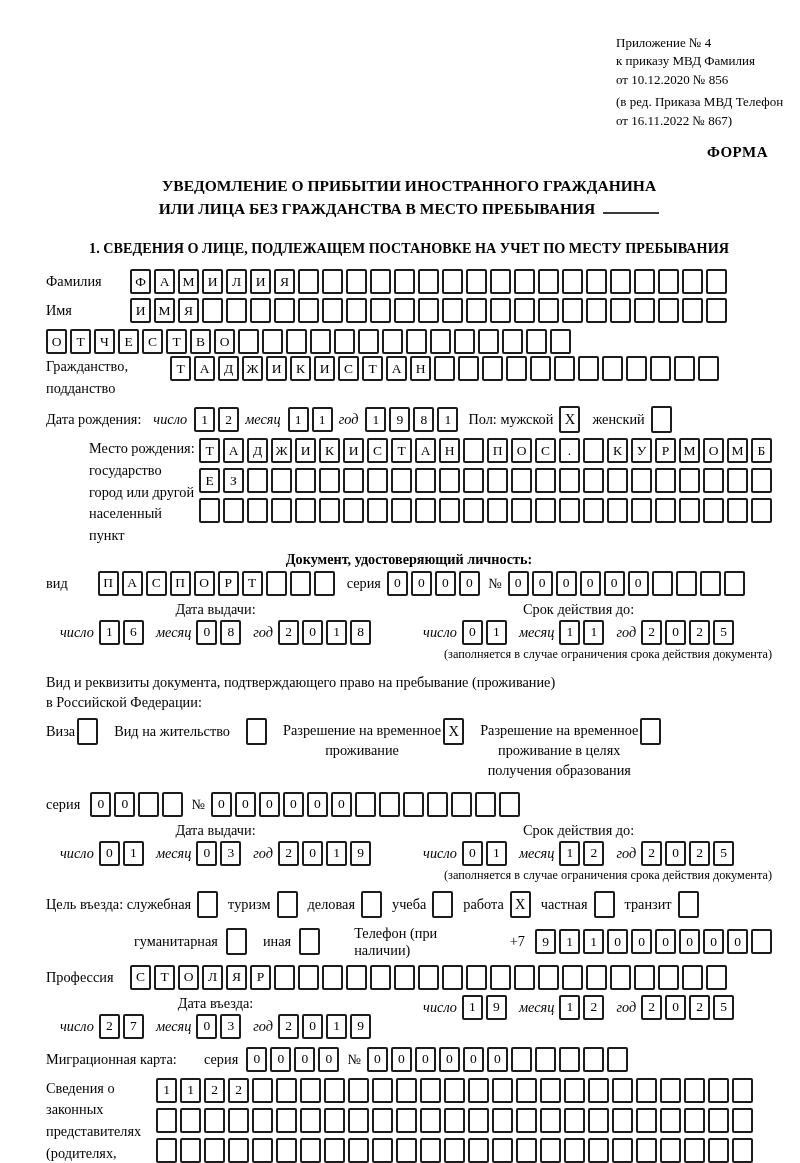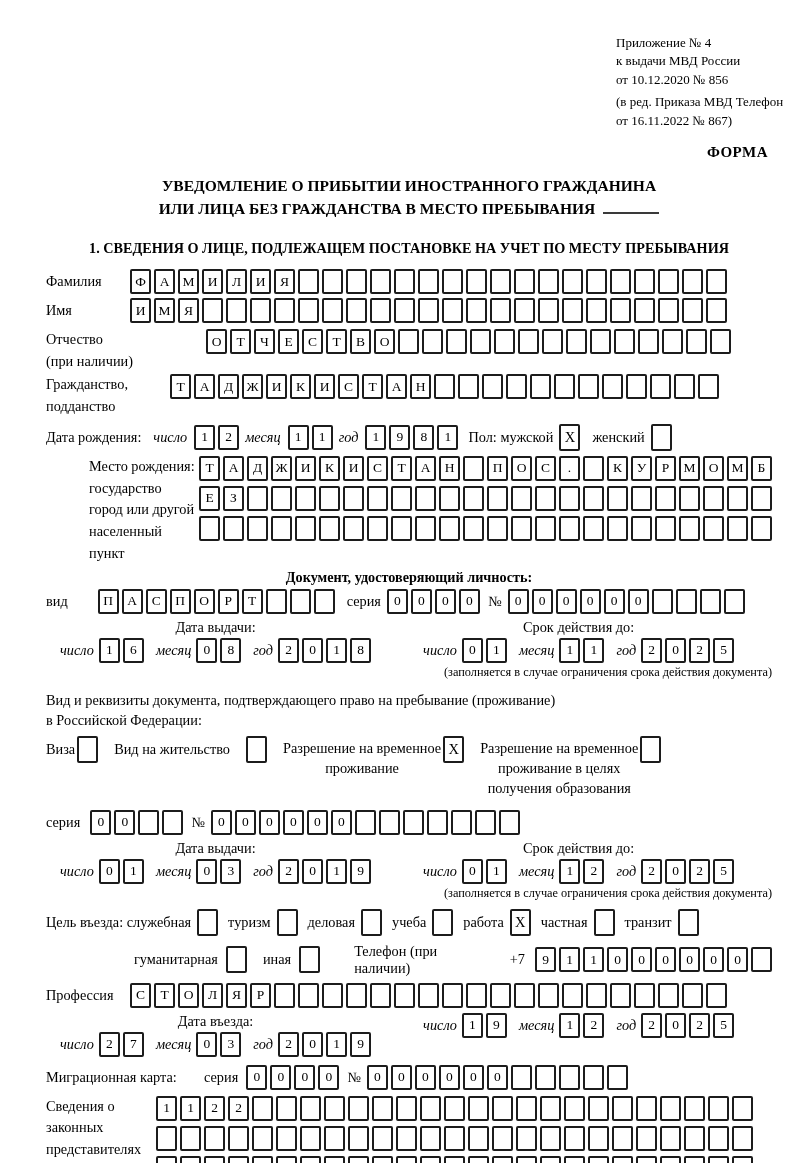--- a/index.html
+++ b/index.html
@@ -69,21 +69,21 @@
   .slabel { margin:0 6px 0 12px; }
   .nlabel { margin:0 6px 0 8px; }
 </style>
 </head>
 <body>
 
 <div class="page">
 
   <div class="hdr-ref">
     <div>Приложение № 4</div>
-    <div>к выдачи МВД России</div>
+    <div>к приказу МВД Фамилия</div>
     <div>от 10.12.2020 № 856</div>
     <div class="gap-top">(в ред. Приказа МВД Телефон</div>
     <div>от 16.11.2022 № 867)</div>
   </div>
   <div class="form-label">ФОРМА</div>
 
   <div class="title">
     <div>УВЕДОМЛЕНИЕ О ПРИБЫТИИ ИНОСТРАННОГО ГРАЖДАНИНА</div>
     <div><span>ИЛИ ЛИЦА БЕЗ ГРАЖДАНСТВА В МЕСТО ПРЕБЫВАНИЯ</span><span class="title-underline"></span></div>
   </div>
@@ -146,23 +146,20 @@
         <span class="cell"></span>
         <span class="cell"></span>
         <span class="cell"></span>
         <span class="cell"></span>
         <span class="cell"></span>
         <span class="cell"></span>
       </span>
   </div>
 
   <div class="row row-top" style="margin-top:6px;">
-    <span class="lbl lbl-pat">
-      <span class="mlabel"><span>Отчество</span><br><span>(при наличии)</span></span>
-    </span>
     <span class="cells">
         <span class="cell">О</span>
         <span class="cell">Т</span>
         <span class="cell">Ч</span>
         <span class="cell">Е</span>
         <span class="cell">С</span>
         <span class="cell">Т</span>
         <span class="cell">В</span>
         <span class="cell">О</span>
         <span class="cell"></span>

